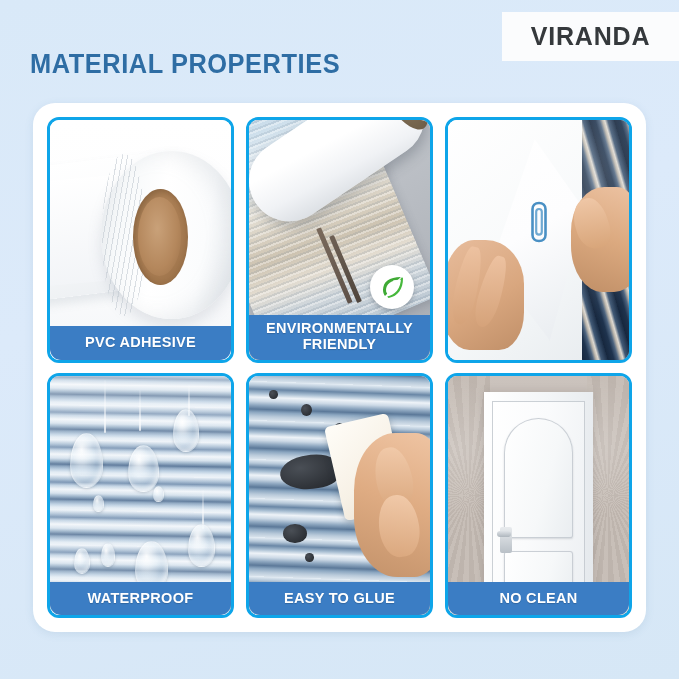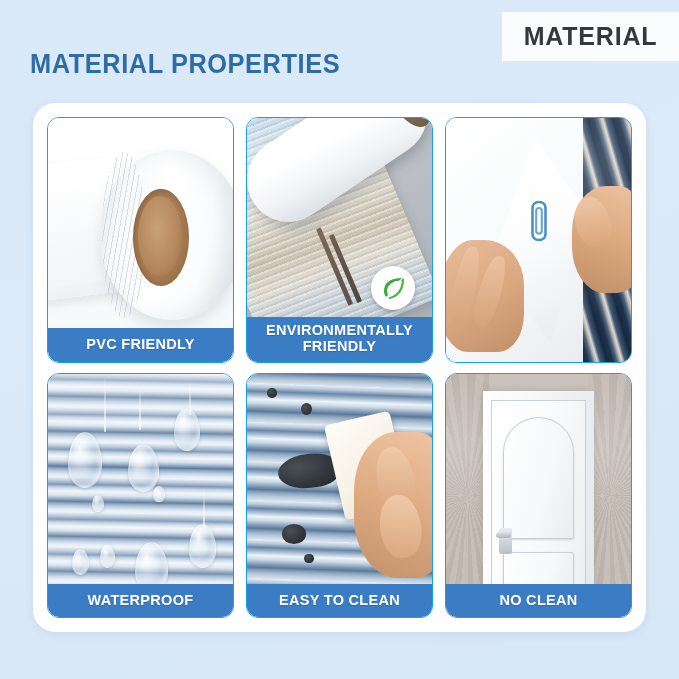--- a/index.html
+++ b/index.html
@@ -75,21 +75,21 @@
     grid-template-columns: repeat(3, 1fr);
     grid-template-rows: repeat(2, 1fr);
     gap: 10px 12px;
   }
 
   
   .tile {
     position: relative;
     border-radius: 12px;
     overflow: hidden;
-    border: 1px solid #0ea5e9;
+    border: 3px solid #0ea5e9;
     background: #ffffff;
     box-sizing: border-box;
   }
   .tile-media {
     position: absolute;
     inset: 0;
     overflow: hidden;
   }
   .tile-label {
     position: absolute;
@@ -429,38 +429,38 @@
     height: 13%;
     background: linear-gradient(180deg,#f7f8f9 0%,#e6e9ec 60%,#d5d9dd 100%);
   }
 </style>
 </head>
 <body>
 
 <div class="page">
 
   <div class="brand-badge">
-    <span class="brand-text">MATERIAL</span>
+    <span class="brand-text">VIRANDA</span>
   </div>
 
   <div class="page-title">MATERIAL PROPERTIES</div>
 
   <div class="card">
     <div class="grid">
 
       <div class="tile">
         <div class="tile-media m-pvc">
           <div class="roll-sheet"></div>
           <div class="roll-sheet2"></div>
           <div class="roll-body"></div>
           <div class="roll-rings"></div>
           <div class="roll-core-outer"></div>
           <div class="roll-core-inner"></div>
         </div>
-        <div class="tile-label">PVC FRIENDLY</div>
+        <div class="tile-label">PVC ADHESIVE</div>
       </div>
 
       <div class="tile">
         <div class="tile-media m-eco">
           <div class="eco-photo"></div>
           <div class="eco-pier"></div>
           <div class="eco-pier2"></div>
           <div class="eco-roll">
             <div class="eco-roll-tip"></div>
           </div>
@@ -525,21 +525,21 @@
           <div class="clean-stain" style="left:19%; top:62%; width:13%; height:8%;"></div>
           <div class="clean-stain" style="left:31%; top:74%; width:5%; height:4%;"></div>
           <div class="clean-stain" style="left:29%; top:12%; width:6%; height:5%;"></div>
           <div class="clean-stain" style="left:47%; top:20%; width:6%; height:5%;"></div>
           <div class="clean-stain" style="left:11%; top:6%; width:5%; height:4%;"></div>
           <div class="clean-sponge"></div>
           <div class="clean-hand"></div>
           <div class="clean-finger" style="right:10%; top:30%; width:20%; height:26%; transform:rotate(-12deg);"></div>
           <div class="clean-finger" style="right:6%; top:50%; width:22%; height:26%; transform:rotate(-8deg);"></div>
         </div>
-        <div class="tile-label">EASY TO CLEAN</div>
+        <div class="tile-label">EASY TO GLUE</div>
       </div>
 
       <div class="tile">
         <div class="tile-media m-door">
           <div class="door-wall-l"></div>
           <div class="door-wall-r"></div>
           <div class="door-baseboard"></div>
           <div class="door-frame">
             <div class="door-leaf">
               <div class="door-panel top"></div>

